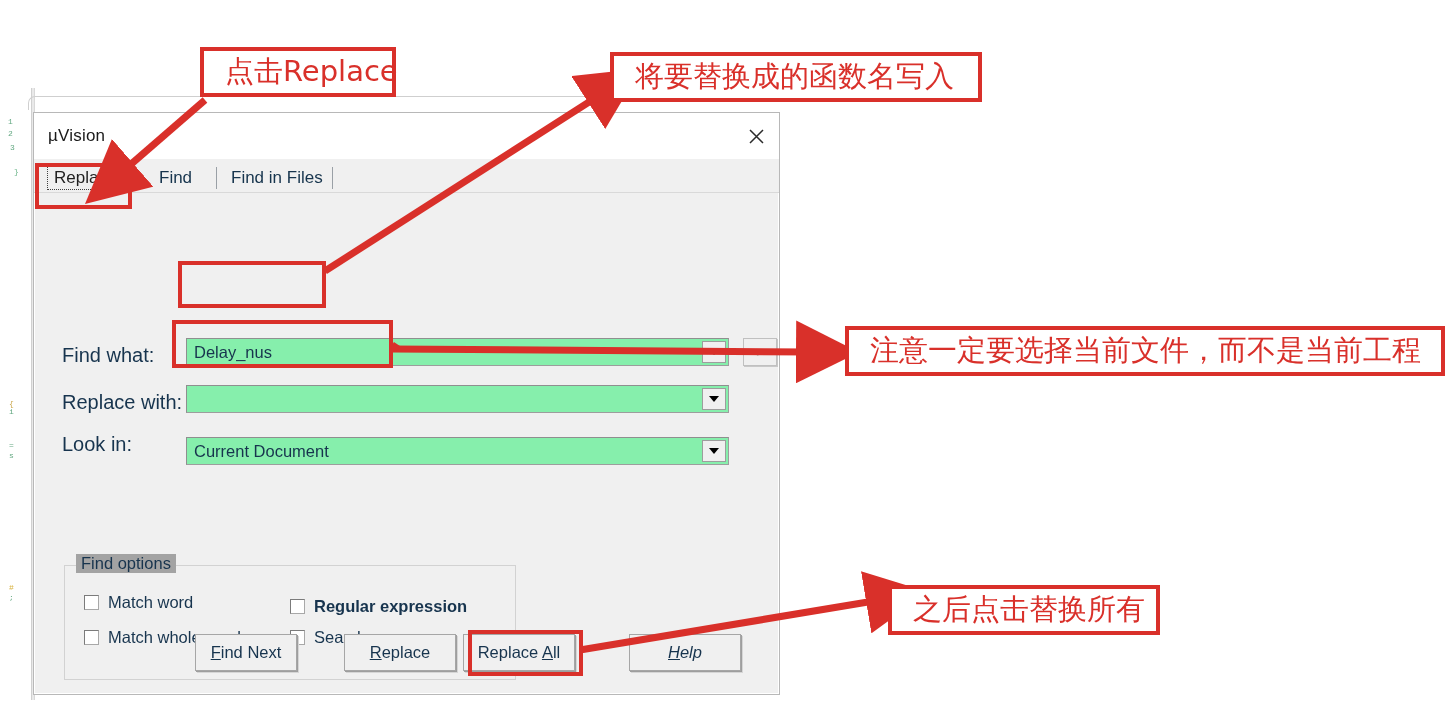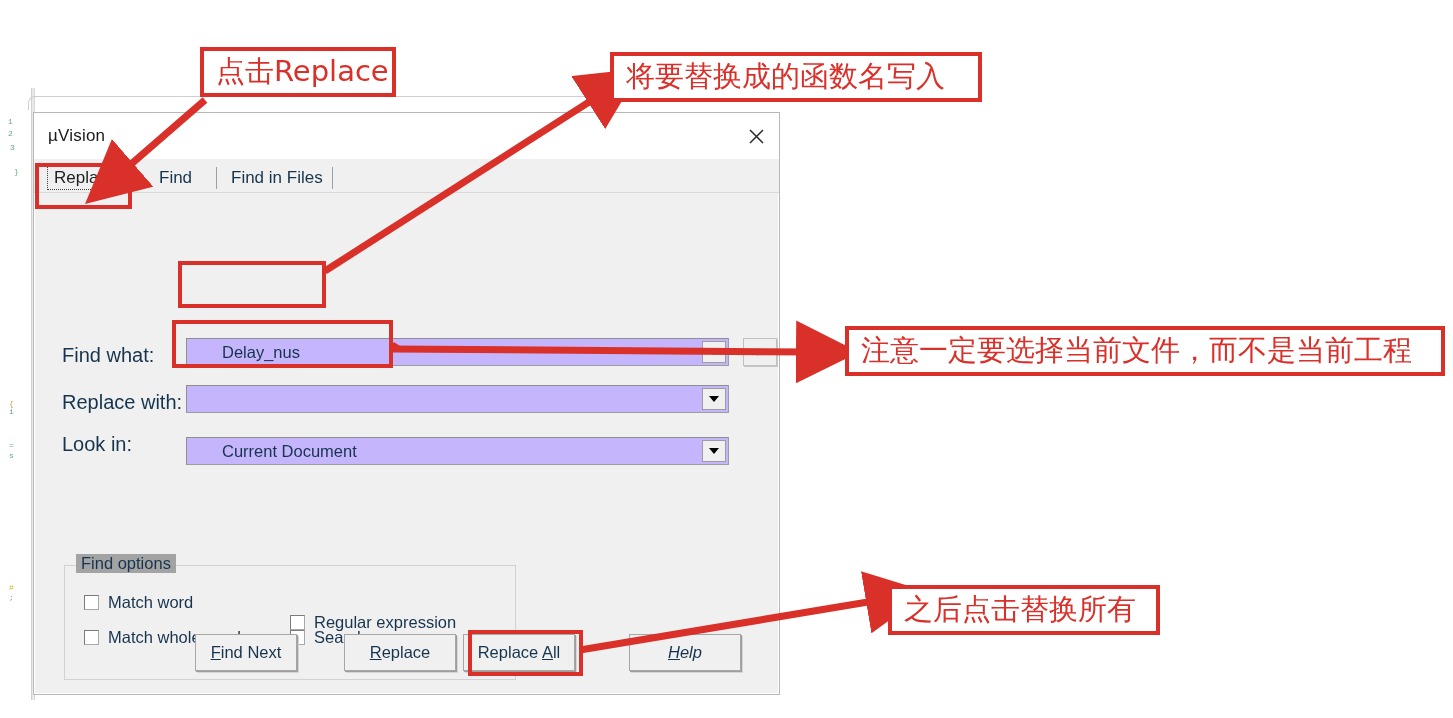--- a/index.html
+++ b/index.html
@@ -86,24 +86,24 @@
   #panel-line {
     position:absolute; left:0; top:79px; right:0; height:1px; background:#d9d9d9;
   }
 
   
   .field-label {
     position:absolute; font-size:20px; color:#17344e; white-space:nowrap;
   }
   .combo {
     position:absolute; height:28px;
-    background:#c4b5fd;
+    background:#86efac;
     border:1px solid #9d9d9d;
     border-top-color:#8f8f8f; border-left-color:#8f8f8f;
-    display:flex; align-items:stretch;padding-left:28px;
+    display:flex; align-items:stretch;
   }
   .combo .cval {
     flex:1; display:flex; align-items:center; padding-left:7px;
     font-size:16.5px; color:#17344e; white-space:nowrap; overflow:hidden;
   }
   .combo .carrow {
     width:24px; margin:2px 2px 2px 0;
     background:#f0f0f0;
     border:1px solid #9d9d9d;
     display:flex; align-items:center; justify-content:center;
@@ -144,21 +144,21 @@
   }
   .chk .box {
     width:15px; height:15px; background:#ffffff;
     border:1px solid #7b7b7b; border-right-color:#a8a8a8; border-bottom-color:#a8a8a8;
     flex:none;
   }
   .chk .txt {
     margin-left:9px; font-size:16.5px; color:#17344e; white-space:nowrap;
   }
   #chk-matchcase   { left:50px; top:480px; }
-  #chk-regex       { left:256px; top:500px; }
+  #chk-regex       { left:256px; top:484px;font-weight:bold; }
   #chk-wholeword   { left:50px; top:515px; }
   #chk-searchup    { left:256px; top:515px; }
 
   
   .btn {
     position:absolute; height:37px; top:521px;
     background:#f0f0f0;
     border:1px solid #a6a6a6;
     box-shadow:1px 1px 0 #9e9e9e, 2px 2px 0 #d6d6d6;
     display:flex; align-items:center; justify-content:center;
@@ -172,21 +172,21 @@
 
   
   #annot { position:absolute; left:0; top:0; width:1453px; height:718px; pointer-events:none; }
   .anno-box {
     position:absolute; border:4px solid #d9302a; background:transparent;
   }
   .anno-label {
     position:absolute; border:4px solid #d9302a; background:#ffffff;
     display:flex; align-items:center; justify-content:flex-start;
     color:#d9302a; font-size:29px; white-space:nowrap;
-    padding:0 12px; font-family:"DejaVu Sans", sans-serif;
+    padding:0 21px; font-family:"DejaVu Sans", sans-serif;
   }
   #anno-svg { position:absolute; left:0; top:0; }
 </style>
 </head>
 <body>
 
 <div id="bg-editor">
   <div class="codefrag" style="left:8px;  top:30px;  color:#2e8b57;">1</div>
   <div class="codefrag" style="left:8px;  top:42px;  color:#2e8b57;">2</div>
   <div class="codefrag" style="left:10px; top:56px;  color:#2e8b57;">3</div>

